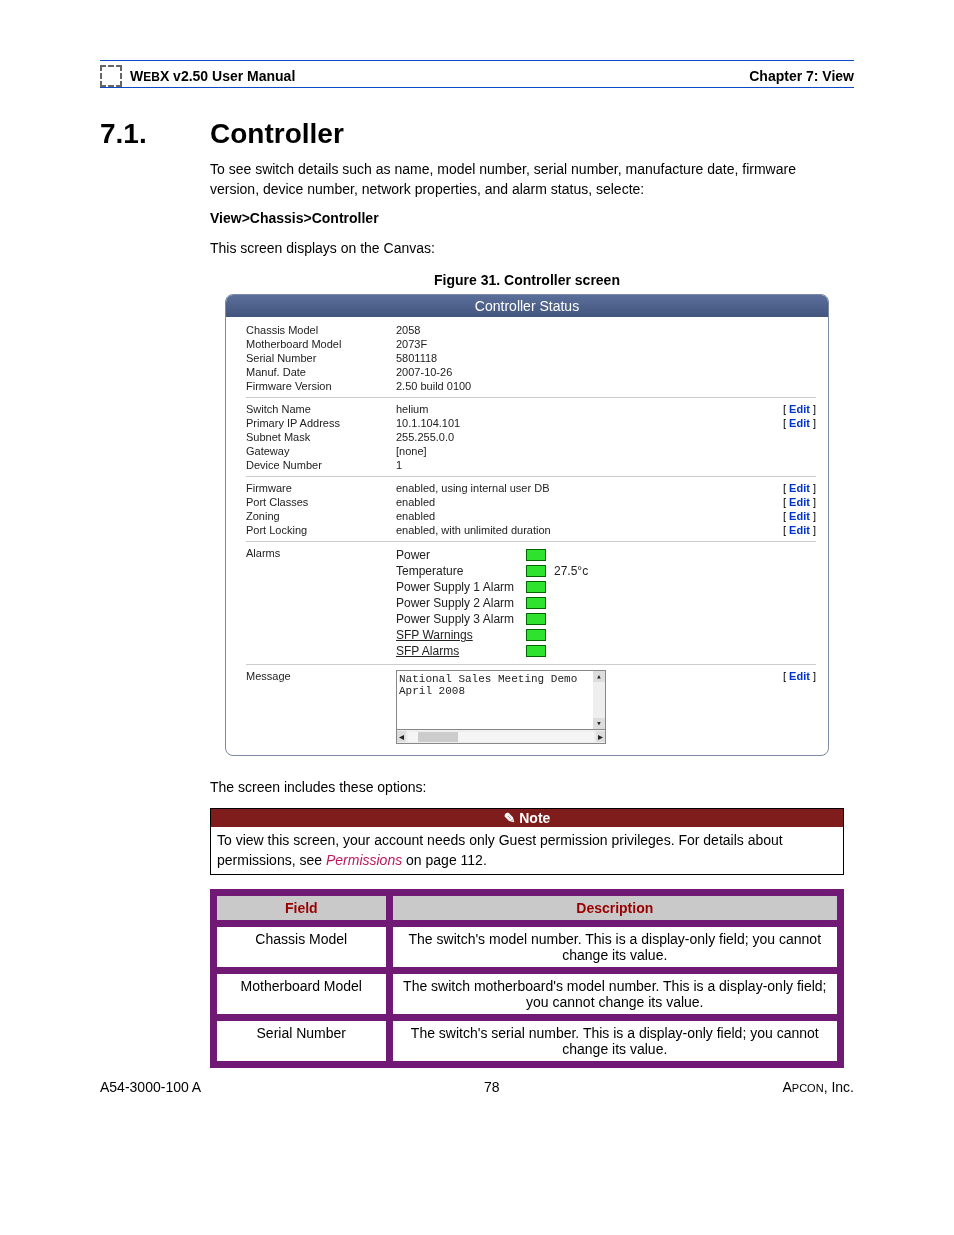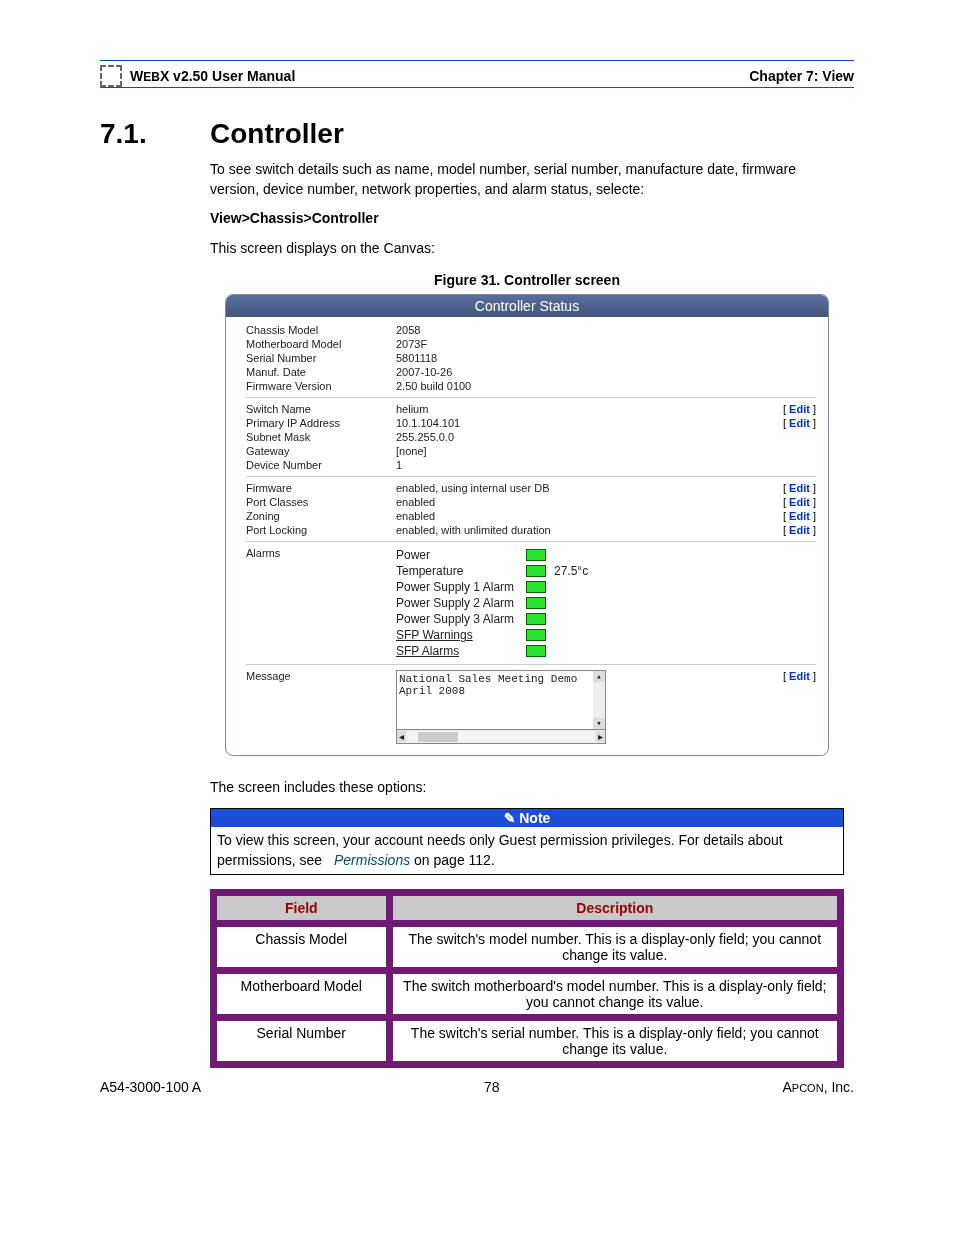--- a/index.html
+++ b/index.html
@@ -158,31 +158,31 @@
   .msg-hscroll .arrow { font-size:10px; padding:0 2px; background:#ddd;}
   .msg-hscroll .track { flex:1; height:10px; margin:0 2px; background:#f5f5f5; position:relative;}
   .msg-hscroll .thumb { position:absolute; left:10px; width:40px; top:0; bottom:0; background:#ccc;}
 
   
   .note-box {
     border: 1px solid #000;
     margin-top: 10px;
   }
   .note-head {
-    background: #1d4ed8;
+    background: #7f1d1d;
     color: #fff;
     font-weight: bold;
     text-align: center;
     padding: 1px 0;
   }
   .note-body {
     padding: 4px 6px;
     line-height: 1.4;
   }
-  .link { color: #0c4a6e; font-style: italic; text-decoration: none; margin-left: 8px; }
+  .link { color: #be185d; font-style: italic; text-decoration: none; }
 
   
   table.ftab {
     border-collapse: collapse;
     width: 100%;
     margin-top: 14px;
   }
   table.ftab th, table.ftab td {
     border: 7px solid #701a75;
     padding: 4px 6px;

